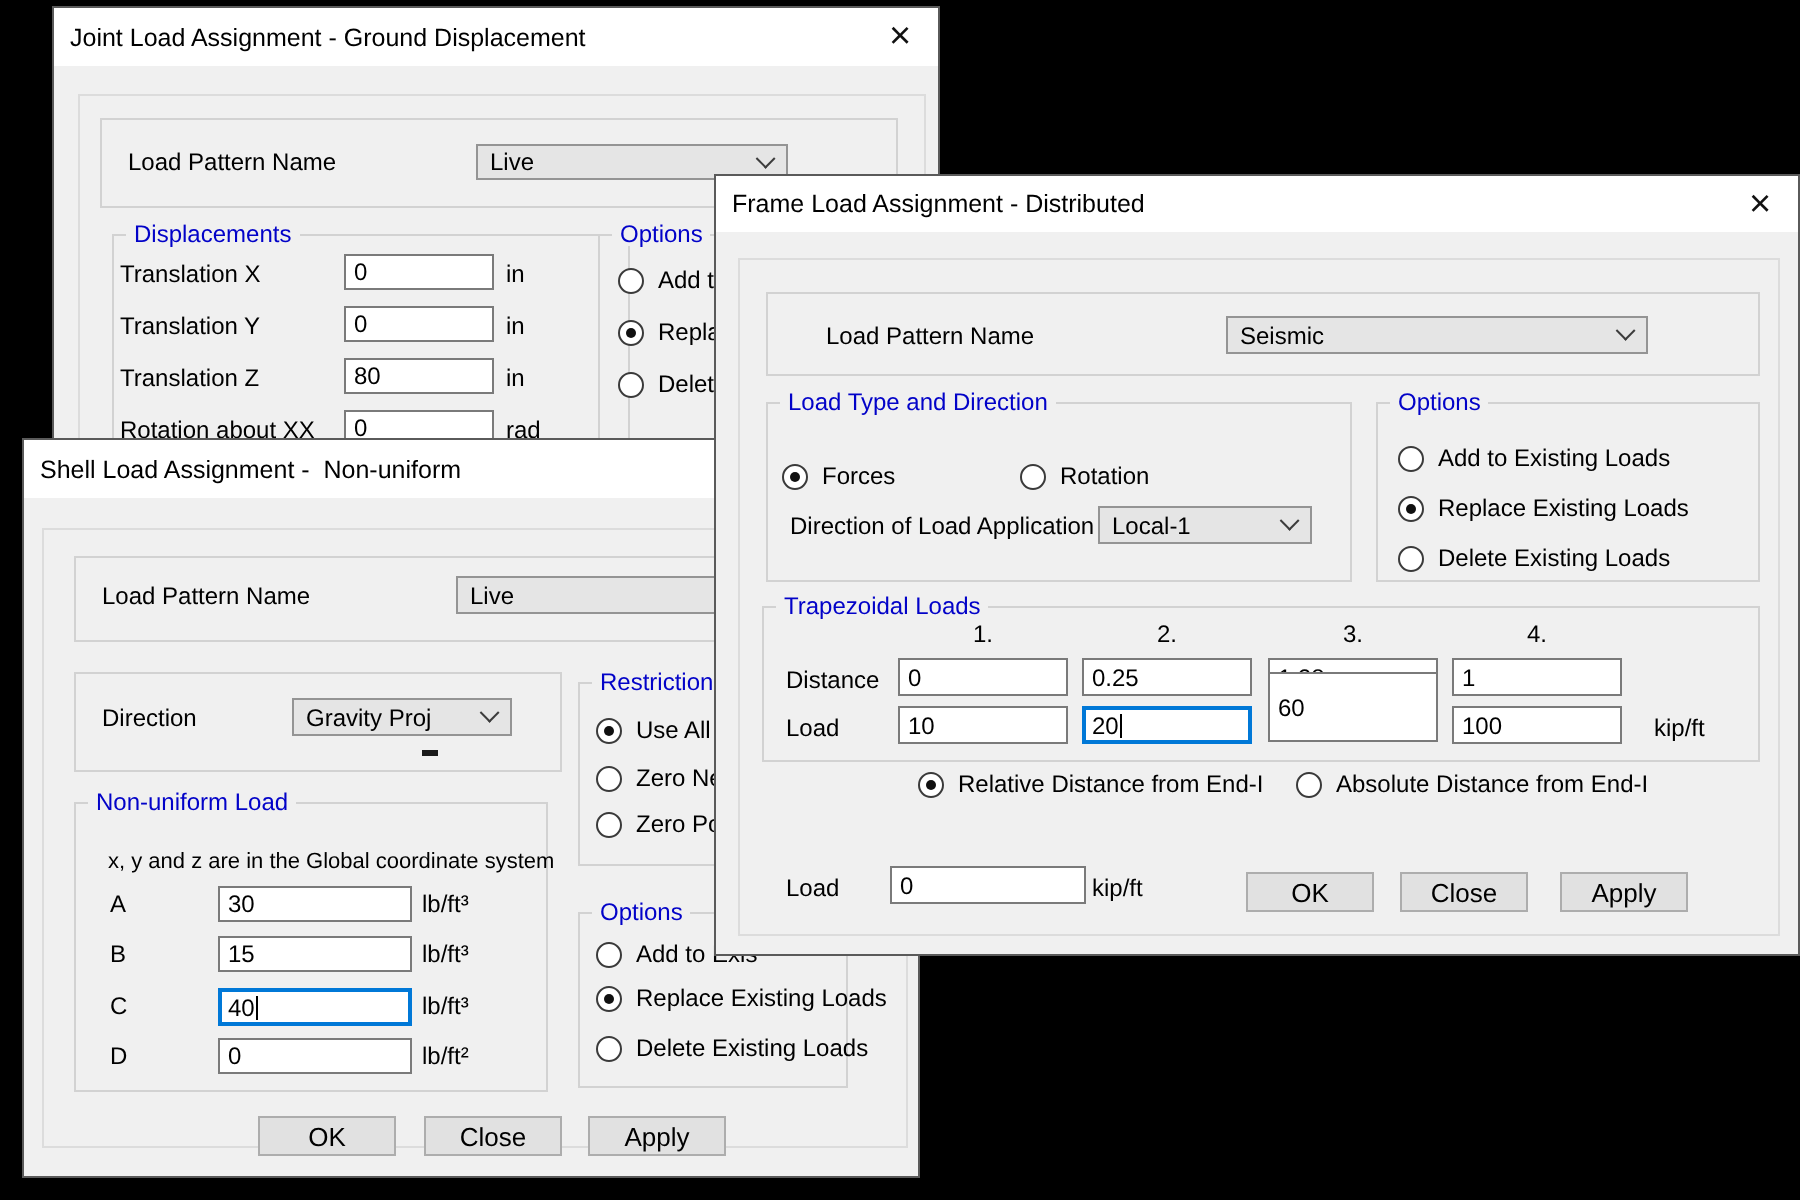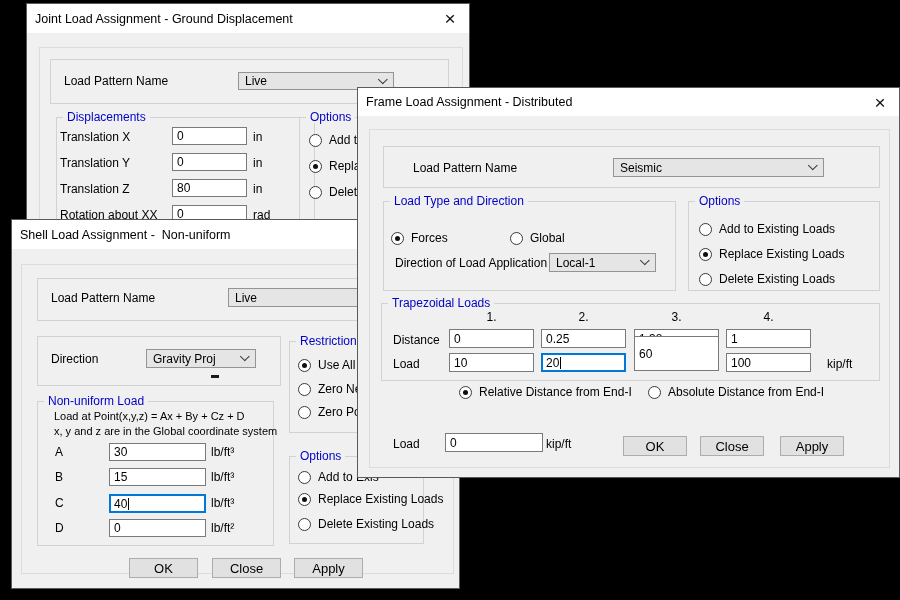--- a/index.html
+++ b/index.html
@@ -164,21 +164,20 @@
       <span class="rlabel">Zero Negat</span>
     </div>
     <div class="radio" style="left:286px; top:185px;">
       <span class="circ"></span>
       <span class="rlabel">Zero Positi</span>
     </div>
 
     <div class="group" style="left:25px; top:181px; width:237px; height:145px;">
       <span class="group-title">Non-uniform Load</span>
     </div>
-    <span class="lbl small" style="left:42px; top:190px;">Load at Point(x,y,z) = Ax + By + Cz + D</span>
     <span class="lbl small" style="left:42px; top:205px;">x, y and z are in the Global coordinate system</span>
 
     <span class="lbl" style="left:43px; top:226px;">A</span>
     <div class="field" style="left:97px; top:223px; width:97px; height:18px;">
       <span>30</span>
     </div>
     <span class="lbl" style="left:199px; top:226px;">lb/ft³</span>
 
     <span class="lbl" style="left:43px; top:251px;">B</span>
     <div class="field" style="left:97px; top:248px; width:97px; height:18px;">
@@ -236,21 +235,21 @@
 
     <div class="group" style="left:25px; top:113px; width:293px; height:90px;">
       <span class="group-title">Load Type and Direction</span>
     </div>
     <div class="radio checked" style="left:33px; top:143px;">
       <span class="circ"></span>
       <span class="rlabel">Forces</span>
     </div>
     <div class="radio" style="left:152px; top:143px;">
       <span class="circ"></span>
-      <span class="rlabel">Global</span>
+      <span class="rlabel">Rotation</span>
     </div>
     <span class="lbl" style="left:37px; top:169px;">Direction of Load Application</span>
     <div class="combo" style="left:191px; top:165px; width:107px; height:19px;">
       <span>Local-1</span>
       <span class="chevron"></span>
     </div>
 
     <div class="group" style="left:330px; top:113px; width:192px; height:90px;">
       <span class="group-title">Options</span>
     </div>

